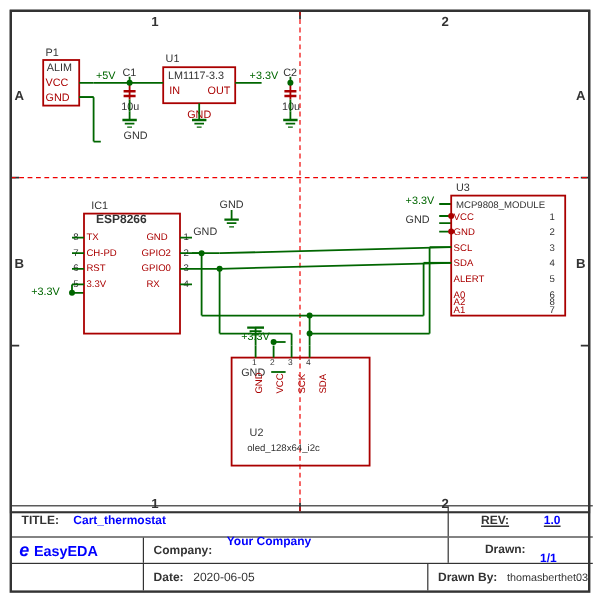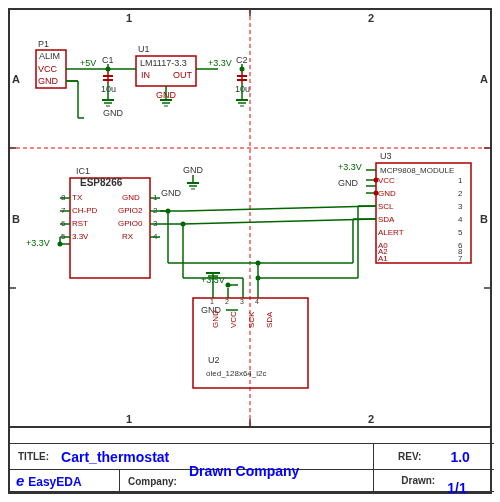--- a/index.html
+++ b/index.html
@@ -32,21 +32,21 @@
       border-top: 1.5px solid #333;
     }
     .title-label {
       color: #333;
       padding: 4px 4px;
       font-weight: bold;
       font-size: 10px;
     }
     .title-value {
       color: #00f;
-      font-size: 14px;
+      font-size: 10px;
       font-weight: bold;
       padding: 12px 4px;
     }
     .title-cell {
       border-right: 1px solid #333;
       height: 100%;
       display: flex;
       align-items: center;
       padding: 0 4px;
     }
@@ -345,38 +345,51 @@
 
   <div class="outer-border">
 
     <div class="title-block">
 
       <div class="title-row-1">
         <div class="title-cell" style="flex:1;">
           <span class="title-label">TITLE:</span>
           <span class="title-value" style="margin-left:4px;">Cart_thermostat</span>
         </div>
-        <div class="title-cell" style="min-width:120px;justify-content:center;">
+        <div class="title-cell" style="min-width:120px;justify-content:center;text-decoration:underline;">
           <span class="title-label">REV:</span>
           <span class="title-value" style="margin-left:21px;">1.0</span>
         </div>
       </div>
 
       <div class="title-row-2">
         <div class="logo-cell">
           <span class="logo-text">
             <span style="font-style:italic;color:#00f;font-size:15px;">e</span>
             <span style="color:#00f;font-weight:bold;font-size:12px;">EasyEDA</span>
           </span>
         </div>
         <div class="title-cell" style="flex:1;align-items:flex-end;">
           <span class="title-label">Company:</span>
-          <span class="title-value" style="margin-left:4px;">Drawn Company</span>
+          <span class="title-value" style="margin-left:4px;">Your Company</span>
         </div>
         <div class="title-cell" style="min-width:120px;justify-content:center;">
           <span class="title-label">Drawn:</span>
           <span class="title-value" style="margin-left:4px;margin-top:14px;">1/1</span>
         </div>
       </div>
 
+      <div class="title-row-3">
+        <div class="logo-cell">
+          
+        </div>
+        <div class="title-cell" style="flex:1;">
+          <span class="title-label">Date:</span>
+          <span style="color:#333;padding-left:4px;font-size:10px;">2020-06-05</span>
+        </div>
+        <div class="title-cell" style="min-width:120px;">
+          <span class="title-label">Drawn By:</span>
+          <span style="color:#333;padding-left:4px;font-size:9px;">thomasberthet03</span>
+        </div>
+      </div>
     </div>
   </div>
 </div>
 
 </body></html>

